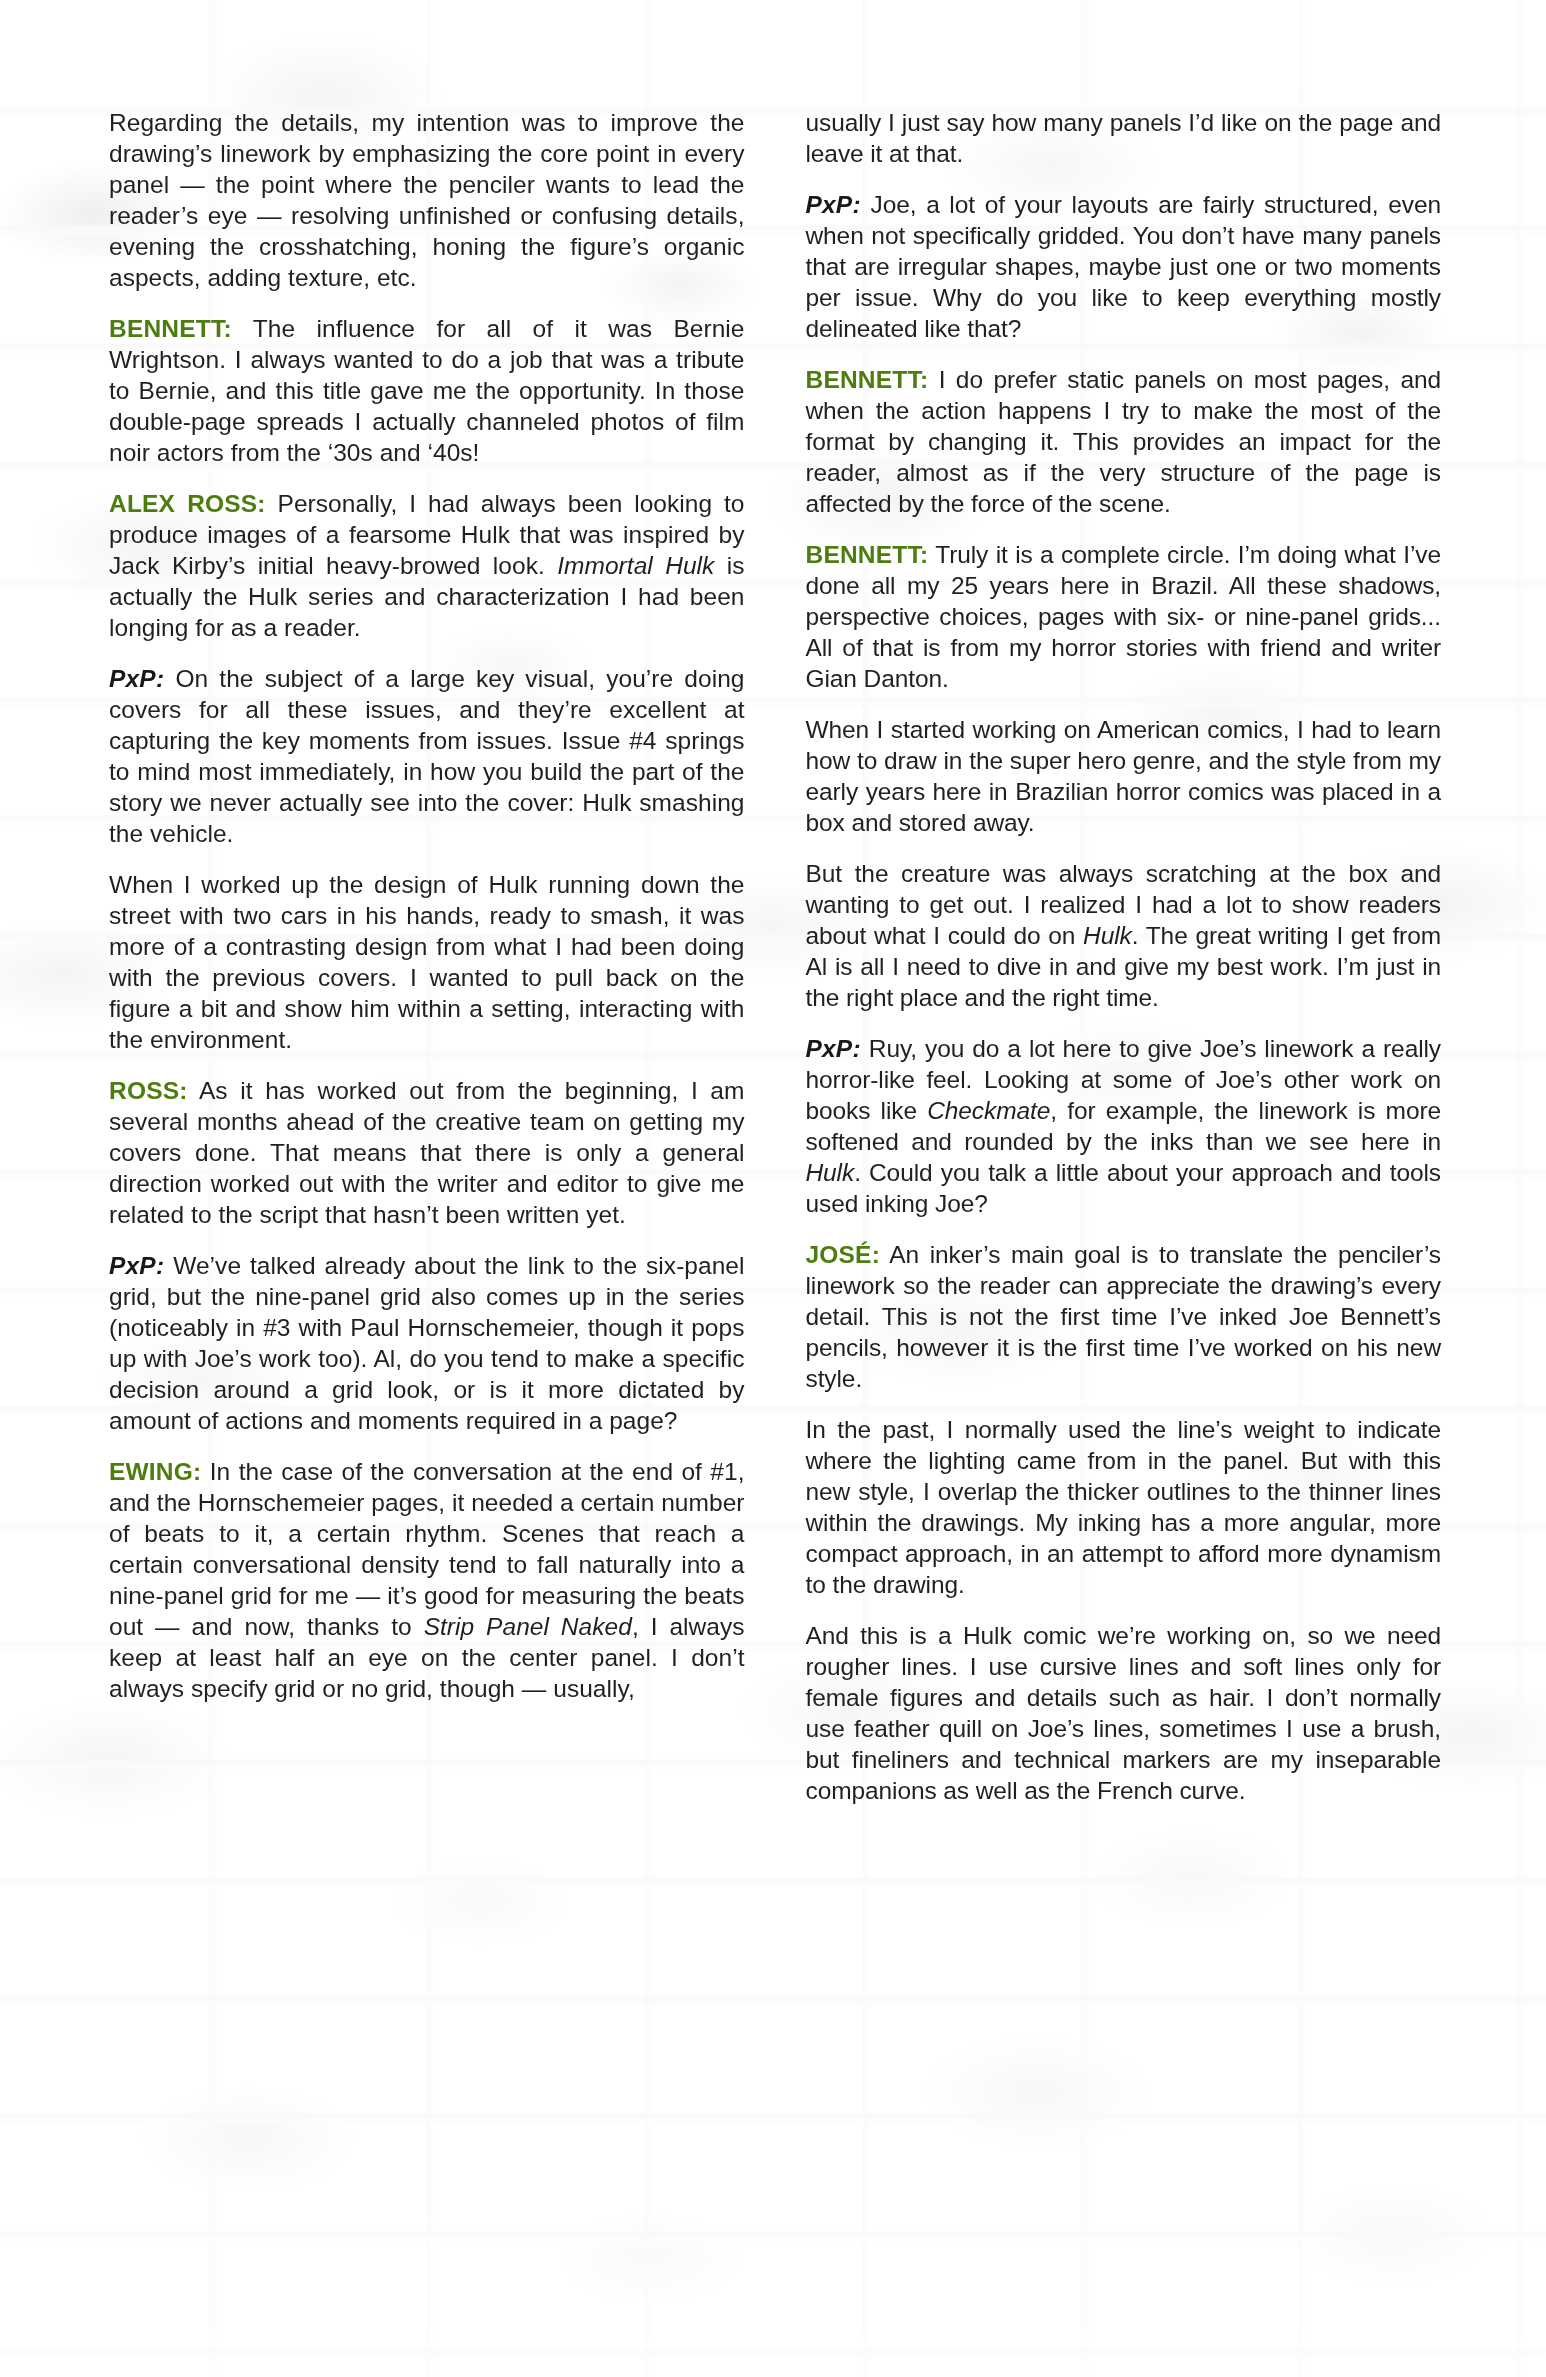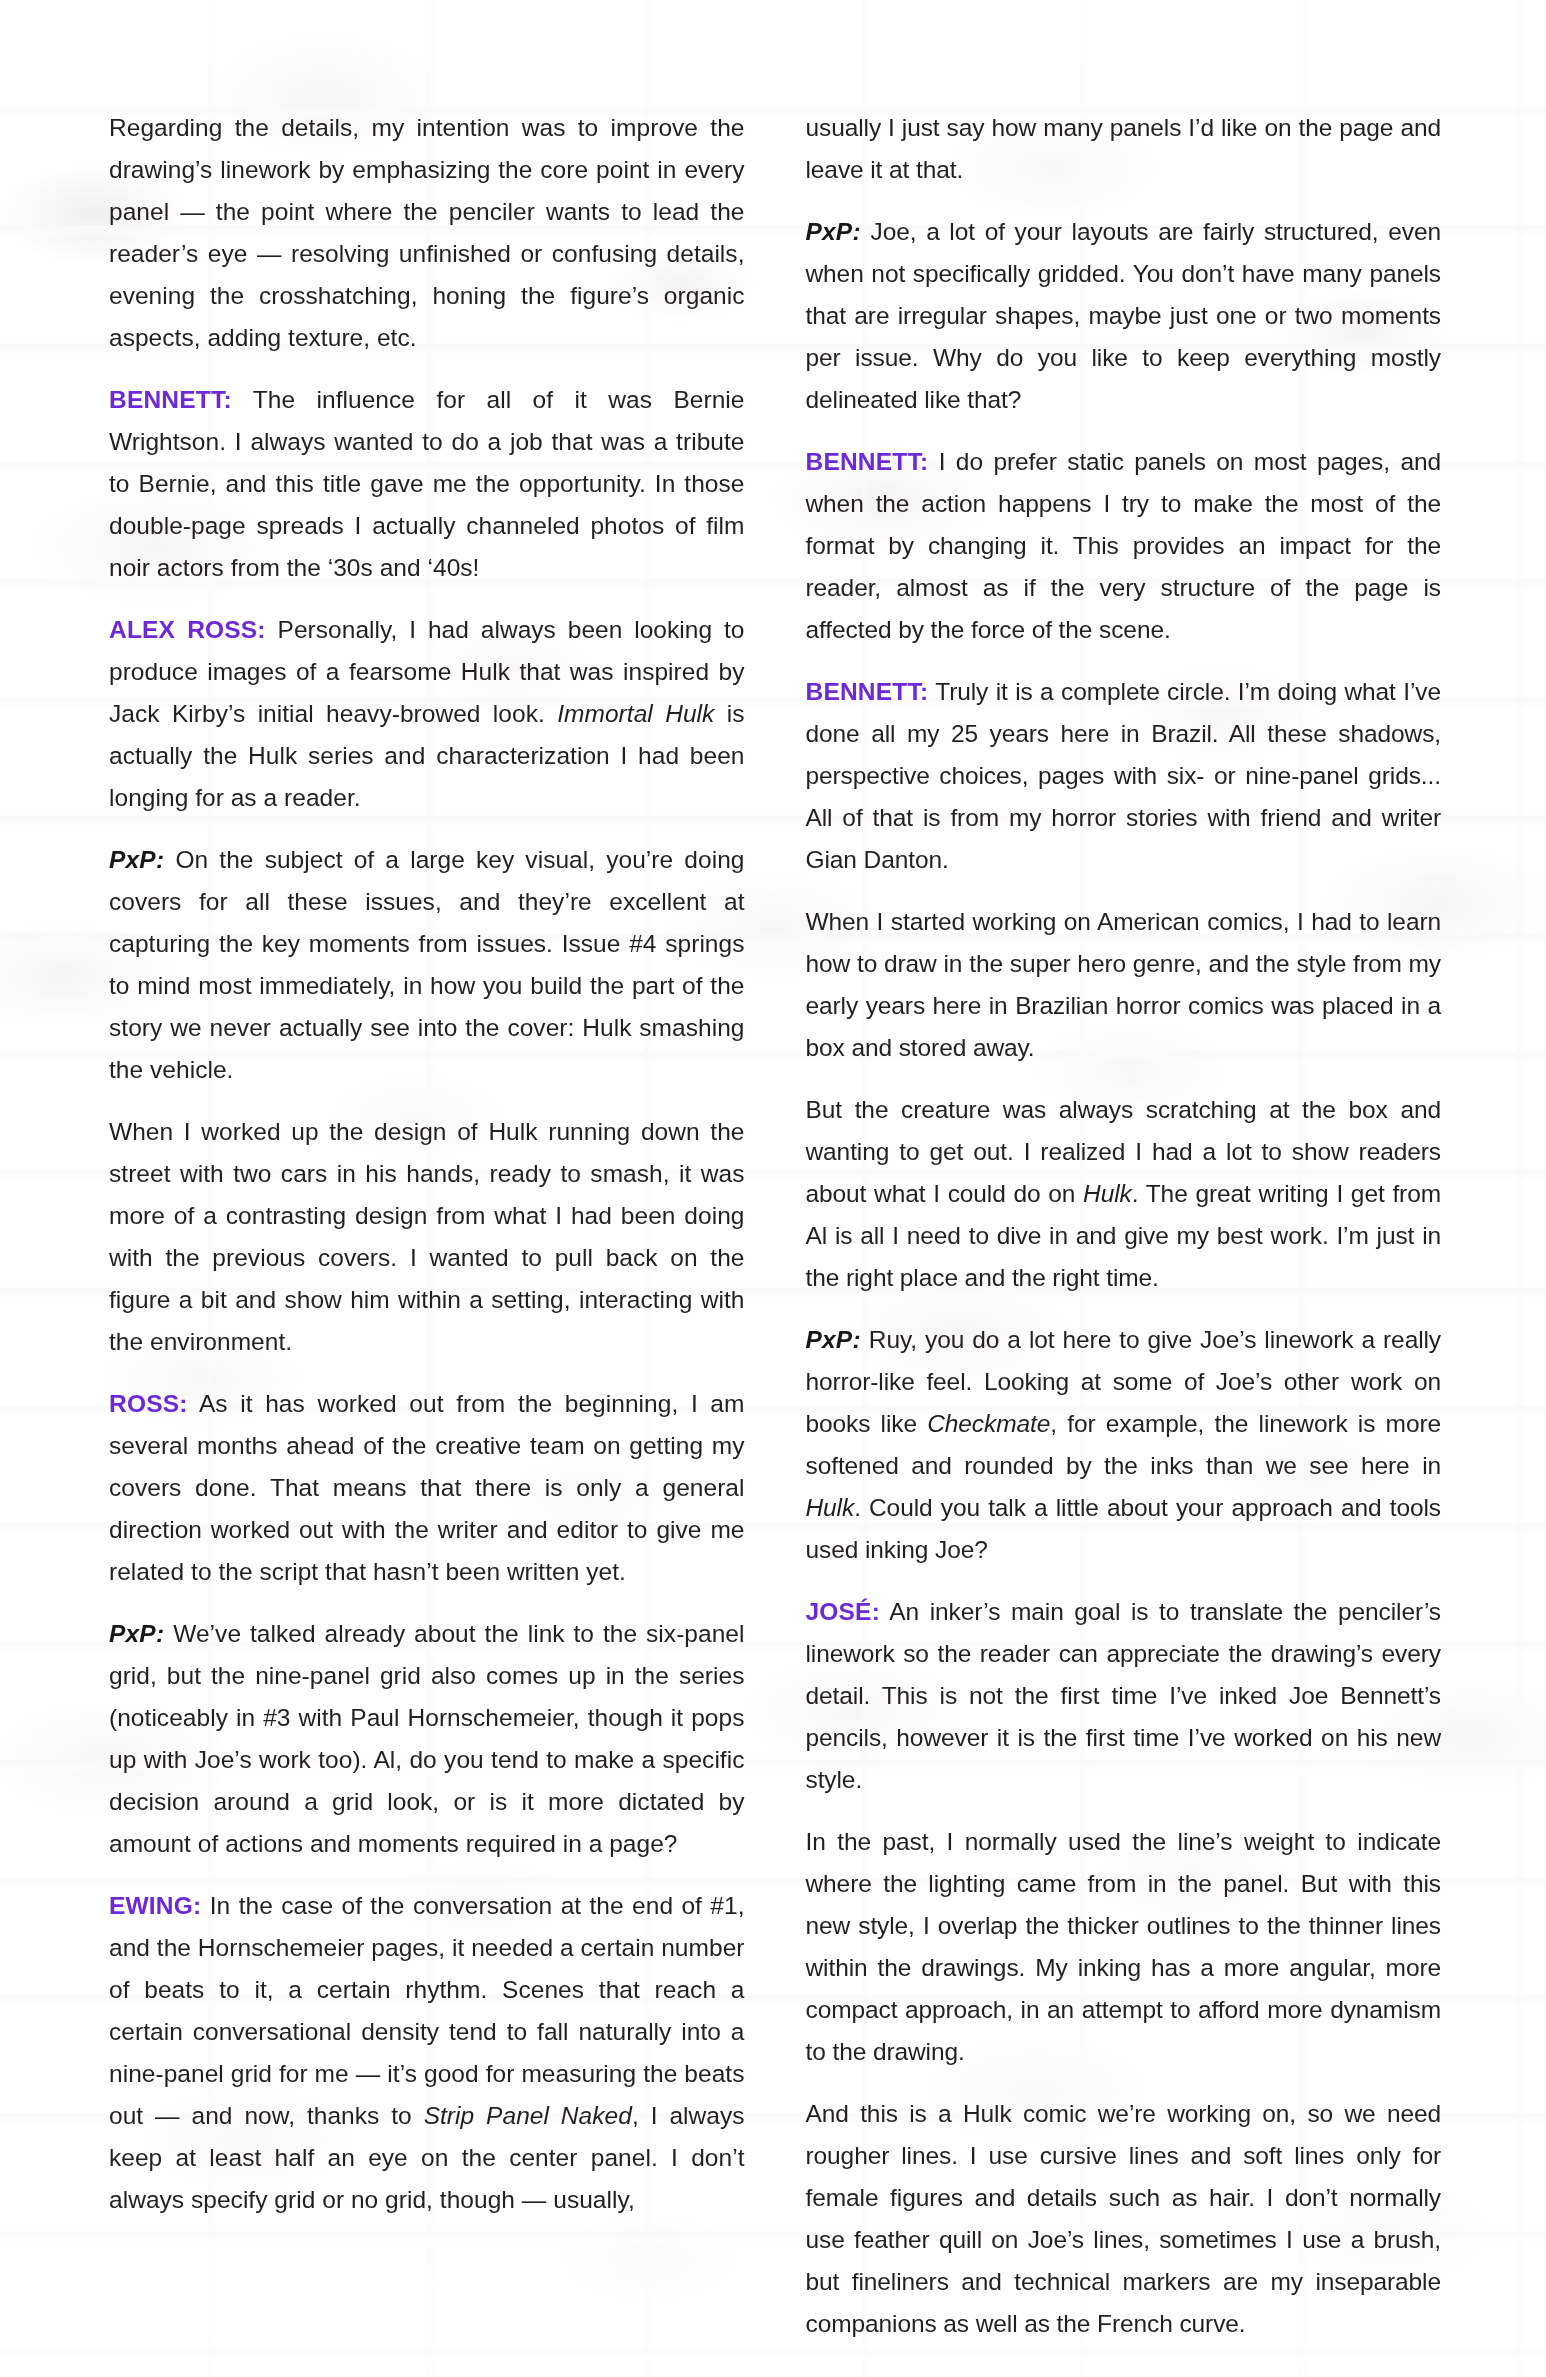--- a/index.html
+++ b/index.html
@@ -96,36 +96,36 @@
     display: flex;
     gap: 61px;
   }
 
   .column { width: 636px; }
 
   p.para {
     margin: 0 0 20px 0;
     color: #231f20;
     font-size: 24.5px;
-    line-height: 42px;
+    line-height: 31px;
     text-align: justify;
     -webkit-hyphens: none;
     hyphens: none;
     word-spacing: 0px;
   }
 
   
   .col-left p.para  { font-stretch: 100%; letter-spacing: 0.04px; }
   .col-right p.para { font-size: 24.5px; letter-spacing: -0.1px; }
 
   p.para:last-child { margin-bottom: 0; margin-top: 12px; }
 
   .spk {
     font-weight: bold;
-    color: #6d28d9;
+    color: #4d7c0f;
     letter-spacing: 0.2px;
   }
   .spk-dark {
     font-weight: bold;
     color: #1a1718;
     letter-spacing: 0.2px;
     font-style: italic;
   }
   .ital { font-style: italic; }
 </style>

